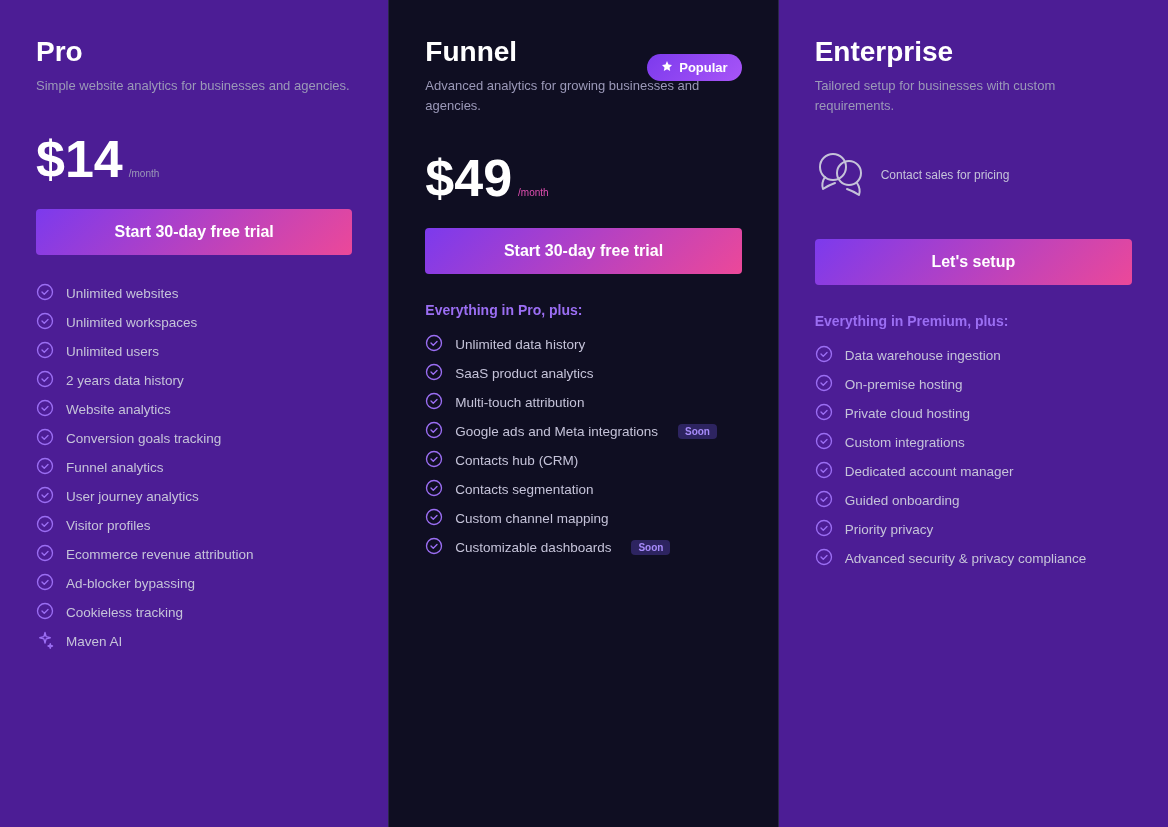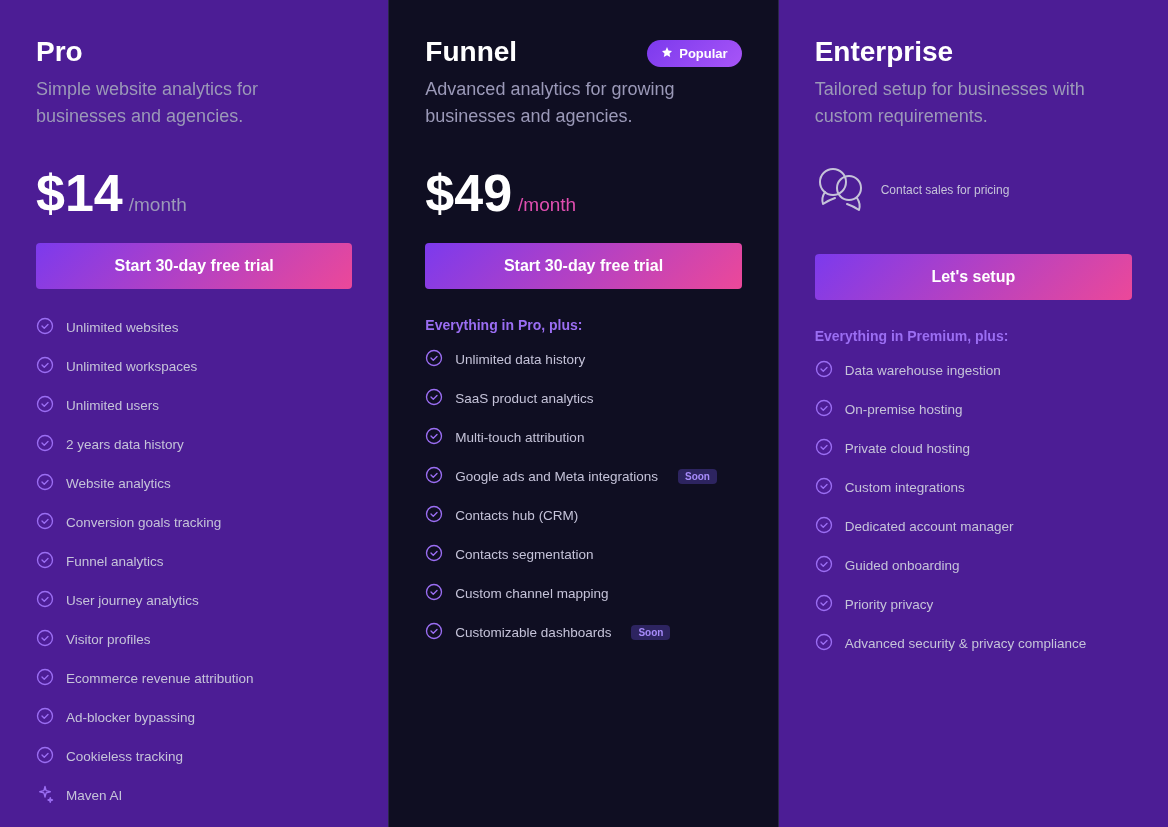--- a/index.html
+++ b/index.html
@@ -36,42 +36,42 @@
     }
 
     .plan-name {
       font-size: 28px;
       font-weight: 800;
       margin-bottom: 8px;
       color: #fff;
     }
 
     .plan-description {
-      font-size: 18px;
+      font-size: 13px;
       color: #9b99b8;
       margin-bottom: 20px;
       line-height: 1.5;
     }
 
     .price-row {
       display: flex;
       align-items: baseline;
       margin-bottom: 24px;
     }
 
     .price-amount {
       font-size: 52px;
       font-weight: 800;
       color: #fff;
       line-height: 1;
       margin-top: 17px;
     }
 
     .price-period {
-      font-size: 19px;
+      font-size: 10px;
       color: #9b99b8;
       margin-left: 6px;
     }
 
     .price-period span {
       color: #e04eb0;
     }
 
     .contact-row {
       display: flex;
@@ -111,21 +111,21 @@
       font-size: 14px;
       font-weight: 600;
       color: #9b6ef3;
       margin-bottom: 16px;
     }
 
     .feature-list {
       list-style: none;
       display: flex;
       flex-direction: column;
-      gap: 18px;
+      gap: 8px;
     }
 
     .feature-item {
       display: flex;
       align-items: center;
       gap: 12px;
       font-size: 13.5px;
       color: #c5c3d9;
     }
 
@@ -143,21 +143,21 @@
       font-size: 10px;
       font-weight: 600;
       padding: 2px 7px;
       border-radius: 4px;
       margin-left: 8px;
       vertical-align: middle;
     }
 
     .popular-badge {
       position: absolute;
-      top: 40px;
+      top: 54px;
       right: 36px;
       background: linear-gradient(135deg, #7c3aed, #a855f7);
       color: #fff;
       font-size: 13px;
       font-weight: 600;
       padding: 6px 14px;
       border-radius: 20px;
       display: flex;
       align-items: center;
       gap: 6px;

